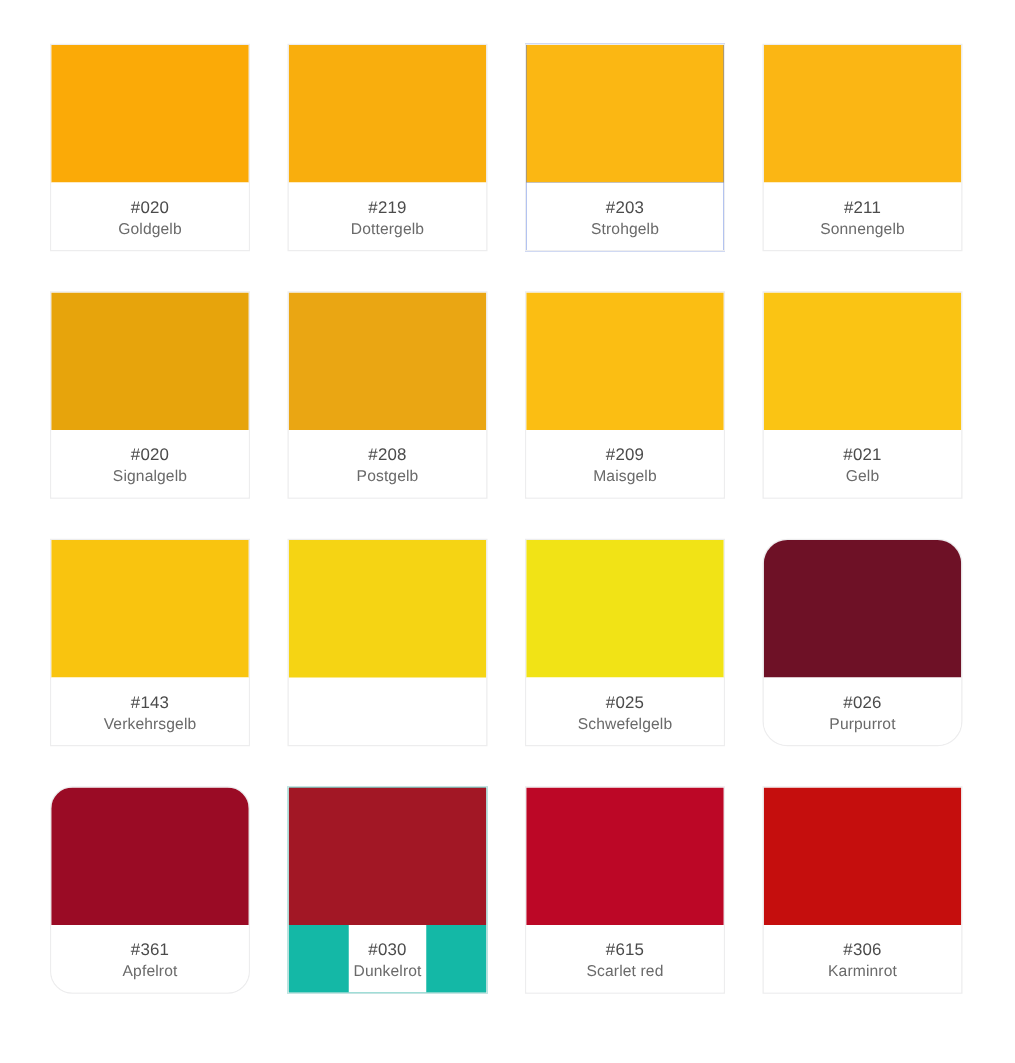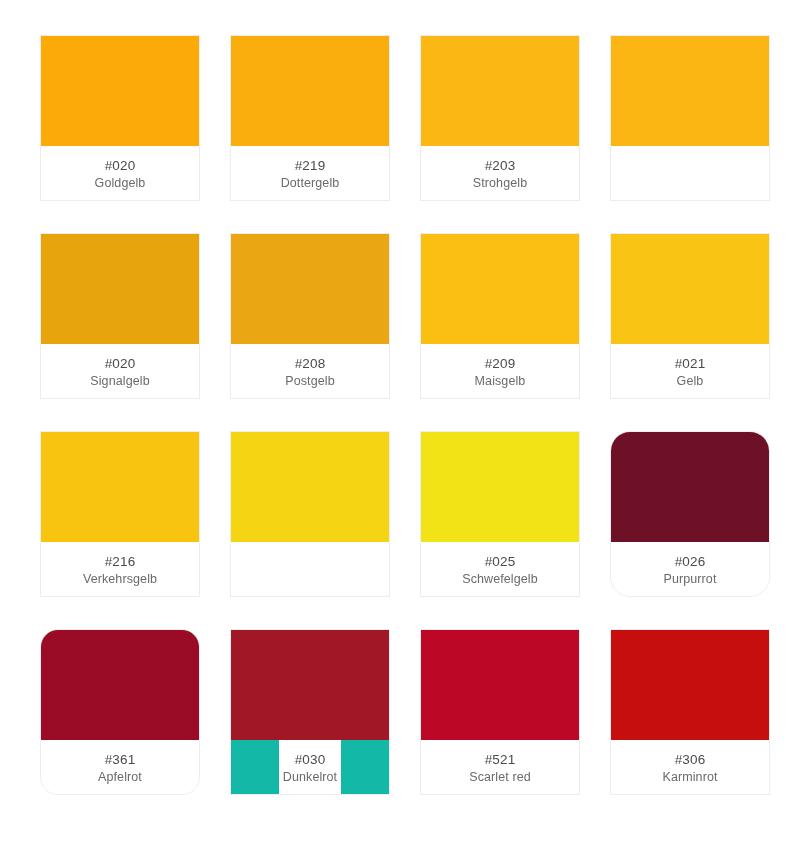--- a/index.html
+++ b/index.html
@@ -92,20 +92,24 @@
     </div>
     <div class="swatch-card" style="background: #1d4ed8; border-color: rgb(237, 237, 238);">
       <div class="swatch-color" style="background-color: rgb(251, 183, 19);"></div>
       <div class="swatch-meta">
         <div class="swatch-code">#203</div>
         <div class="swatch-name">Strohgelb</div>
       </div>
     </div>
     <div class="swatch-card" style="background: rgb(255, 255, 255); border-color: rgb(237, 237, 238);">
       <div class="swatch-color" style="background-color: rgb(251, 182, 20);"></div>
+      <div class="swatch-meta">
+        <div class="swatch-code">#211</div>
+        <div class="swatch-name">Sonnengelb</div>
+      </div>
     </div>
     <div class="swatch-card" style="background: rgb(255, 255, 255); border-color: rgb(237, 237, 238);">
       <div class="swatch-color" style="background-color: rgb(231, 164, 12);"></div>
       <div class="swatch-meta">
         <div class="swatch-code">#020</div>
         <div class="swatch-name">Signalgelb</div>
       </div>
     </div>
     <div class="swatch-card" style="background: rgb(255, 255, 255); border-color: rgb(237, 237, 238);">
       <div class="swatch-color" style="background-color: rgb(234, 166, 19);"></div>
@@ -124,21 +128,21 @@
     <div class="swatch-card" style="background: rgb(255, 255, 255); border-color: rgb(237, 237, 238);">
       <div class="swatch-color" style="background-color: rgb(250, 196, 20);"></div>
       <div class="swatch-meta">
         <div class="swatch-code">#021</div>
         <div class="swatch-name">Gelb</div>
       </div>
     </div>
     <div class="swatch-card" style="background: rgb(255, 255, 255); border-color: rgb(237, 237, 238);">
       <div class="swatch-color" style="background-color: rgb(249, 196, 15);"></div>
       <div class="swatch-meta">
-        <div class="swatch-code">#216</div>
+        <div class="swatch-code">#143</div>
         <div class="swatch-name">Verkehrsgelb</div>
       </div>
     </div>
     <div class="swatch-card" style="background: rgb(255, 255, 255); border-color: rgb(237, 237, 238);">
       <div class="swatch-color" style="background-color: rgb(245, 212, 20);"></div>
     </div>
     <div class="swatch-card" style="background: rgb(255, 255, 255); border-color: rgb(237, 237, 238);">
       <div class="swatch-color" style="background-color: rgb(241, 227, 22);"></div>
       <div class="swatch-meta">
         <div class="swatch-code">#025</div>
@@ -162,21 +166,21 @@
     <div class="swatch-card" style="background: #14b8a6; border-color: rgb(237, 237, 238); align-items: center;">
       <div class="swatch-color" style="background-color: rgb(162, 23, 37);"></div>
       <div class="swatch-meta">
         <div class="swatch-code">#030</div>
         <div class="swatch-name">Dunkelrot</div>
       </div>
     </div>
     <div class="swatch-card" style="background: rgb(255, 255, 255); border-color: rgb(237, 237, 238);">
       <div class="swatch-color" style="background-color: rgb(188, 7, 38);"></div>
       <div class="swatch-meta">
-        <div class="swatch-code">#521</div>
+        <div class="swatch-code">#615</div>
         <div class="swatch-name">Scarlet red</div>
       </div>
     </div>
     <div class="swatch-card" style="background: rgb(255, 255, 255); border-color: rgb(237, 237, 238);">
       <div class="swatch-color" style="background-color: rgb(197, 14, 13);"></div>
       <div class="swatch-meta">
         <div class="swatch-code">#306</div>
         <div class="swatch-name">Karminrot</div>
       </div>
     </div>

